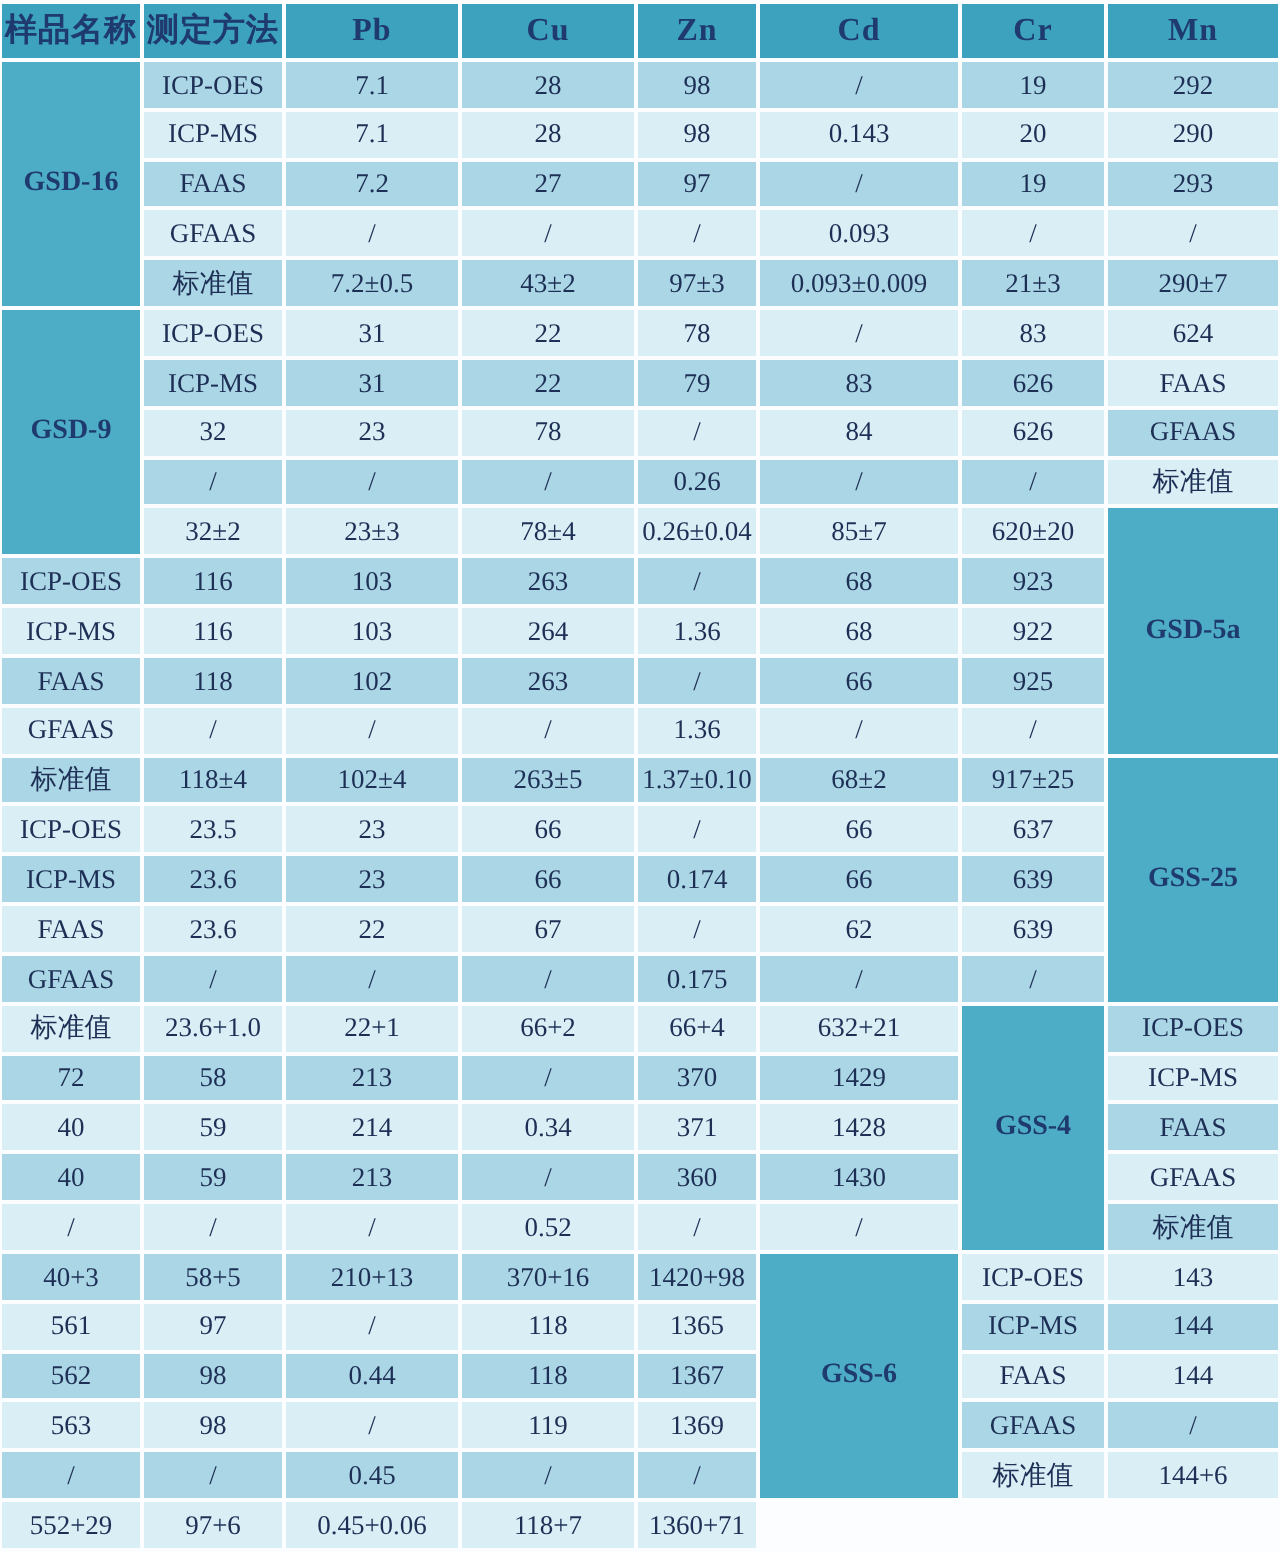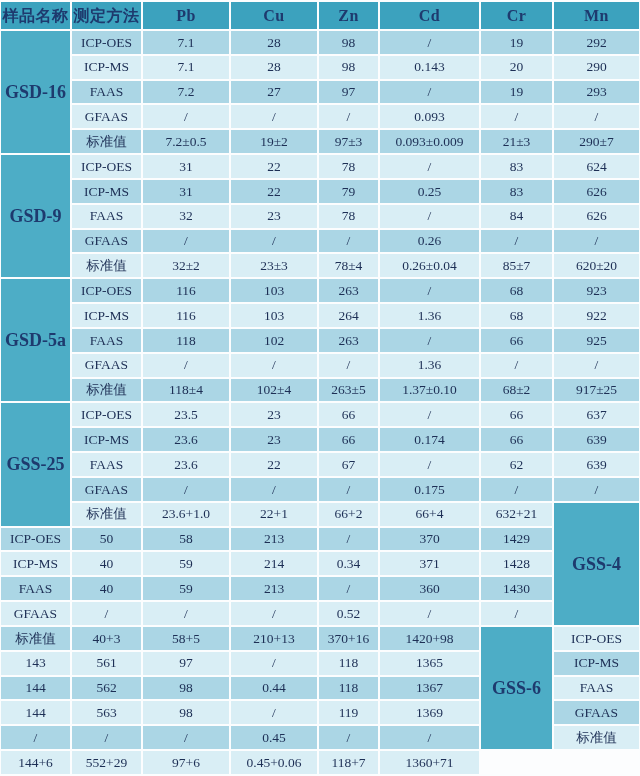--- a/index.html
+++ b/index.html
@@ -44,21 +44,21 @@
     color: var(--head-text);
     font-weight: bold;
     font-size: 16px;
     letter-spacing: 0.5px;
   }
   .sample-cell {
     grid-row: span 5;
     background: var(--sample-bg);
     color: var(--head-text);
     font-weight: bold;
-    font-size: 18px;
+    font-size: 14px;
   }
   .row-medium { background: var(--row-medium); }
   .row-light  { background: var(--row-light); }
 </style>
 </head>
 <body>
 
 <div class="grid">
   <div class="cell head">样品名称</div>
   <div class="cell head">测定方法</div>
@@ -93,38 +93,37 @@
     <div class="cell value-cell row-medium">293</div>
     <div class="cell method-cell row-light">GFAAS</div>
     <div class="cell value-cell row-light">/</div>
     <div class="cell value-cell row-light">/</div>
     <div class="cell value-cell row-light">/</div>
     <div class="cell value-cell row-light">0.093</div>
     <div class="cell value-cell row-light">/</div>
     <div class="cell value-cell row-light">/</div>
     <div class="cell method-cell row-medium">标准值</div>
     <div class="cell value-cell row-medium">7.2±0.5</div>
-    <div class="cell value-cell row-medium">19±2</div>
+    <div class="cell value-cell row-medium">43±2</div>
     <div class="cell value-cell row-medium">97±3</div>
     <div class="cell value-cell row-medium">0.093±0.009</div>
     <div class="cell value-cell row-medium">21±3</div>
     <div class="cell value-cell row-medium">290±7</div>
     <div class="cell sample-cell">GSD-9</div>
     <div class="cell method-cell row-light">ICP-OES</div>
     <div class="cell value-cell row-light">31</div>
     <div class="cell value-cell row-light">22</div>
     <div class="cell value-cell row-light">78</div>
     <div class="cell value-cell row-light">/</div>
     <div class="cell value-cell row-light">83</div>
     <div class="cell value-cell row-light">624</div>
     <div class="cell method-cell row-medium">ICP-MS</div>
     <div class="cell value-cell row-medium">31</div>
     <div class="cell value-cell row-medium">22</div>
     <div class="cell value-cell row-medium">79</div>
-    <div class="cell value-cell row-medium">0.25</div>
     <div class="cell value-cell row-medium">83</div>
     <div class="cell value-cell row-medium">626</div>
     <div class="cell method-cell row-light">FAAS</div>
     <div class="cell value-cell row-light">32</div>
     <div class="cell value-cell row-light">23</div>
     <div class="cell value-cell row-light">78</div>
     <div class="cell value-cell row-light">/</div>
     <div class="cell value-cell row-light">84</div>
     <div class="cell value-cell row-light">626</div>
     <div class="cell method-cell row-medium">GFAAS</div>
@@ -207,21 +206,21 @@
     <div class="cell value-cell row-medium">/</div>
     <div class="cell value-cell row-medium">/</div>
     <div class="cell method-cell row-light">标准值</div>
     <div class="cell value-cell row-light">23.6+1.0</div>
     <div class="cell value-cell row-light">22+1</div>
     <div class="cell value-cell row-light">66+2</div>
     <div class="cell value-cell row-light">66+4</div>
     <div class="cell value-cell row-light">632+21</div>
     <div class="cell sample-cell">GSS-4</div>
     <div class="cell method-cell row-medium">ICP-OES</div>
-    <div class="cell value-cell row-medium">50</div>
+    <div class="cell value-cell row-medium">72</div>
     <div class="cell value-cell row-medium">58</div>
     <div class="cell value-cell row-medium">213</div>
     <div class="cell value-cell row-medium">/</div>
     <div class="cell value-cell row-medium">370</div>
     <div class="cell value-cell row-medium">1429</div>
     <div class="cell method-cell row-light">ICP-MS</div>
     <div class="cell value-cell row-light">40</div>
     <div class="cell value-cell row-light">59</div>
     <div class="cell value-cell row-light">214</div>
     <div class="cell value-cell row-light">0.34</div>

